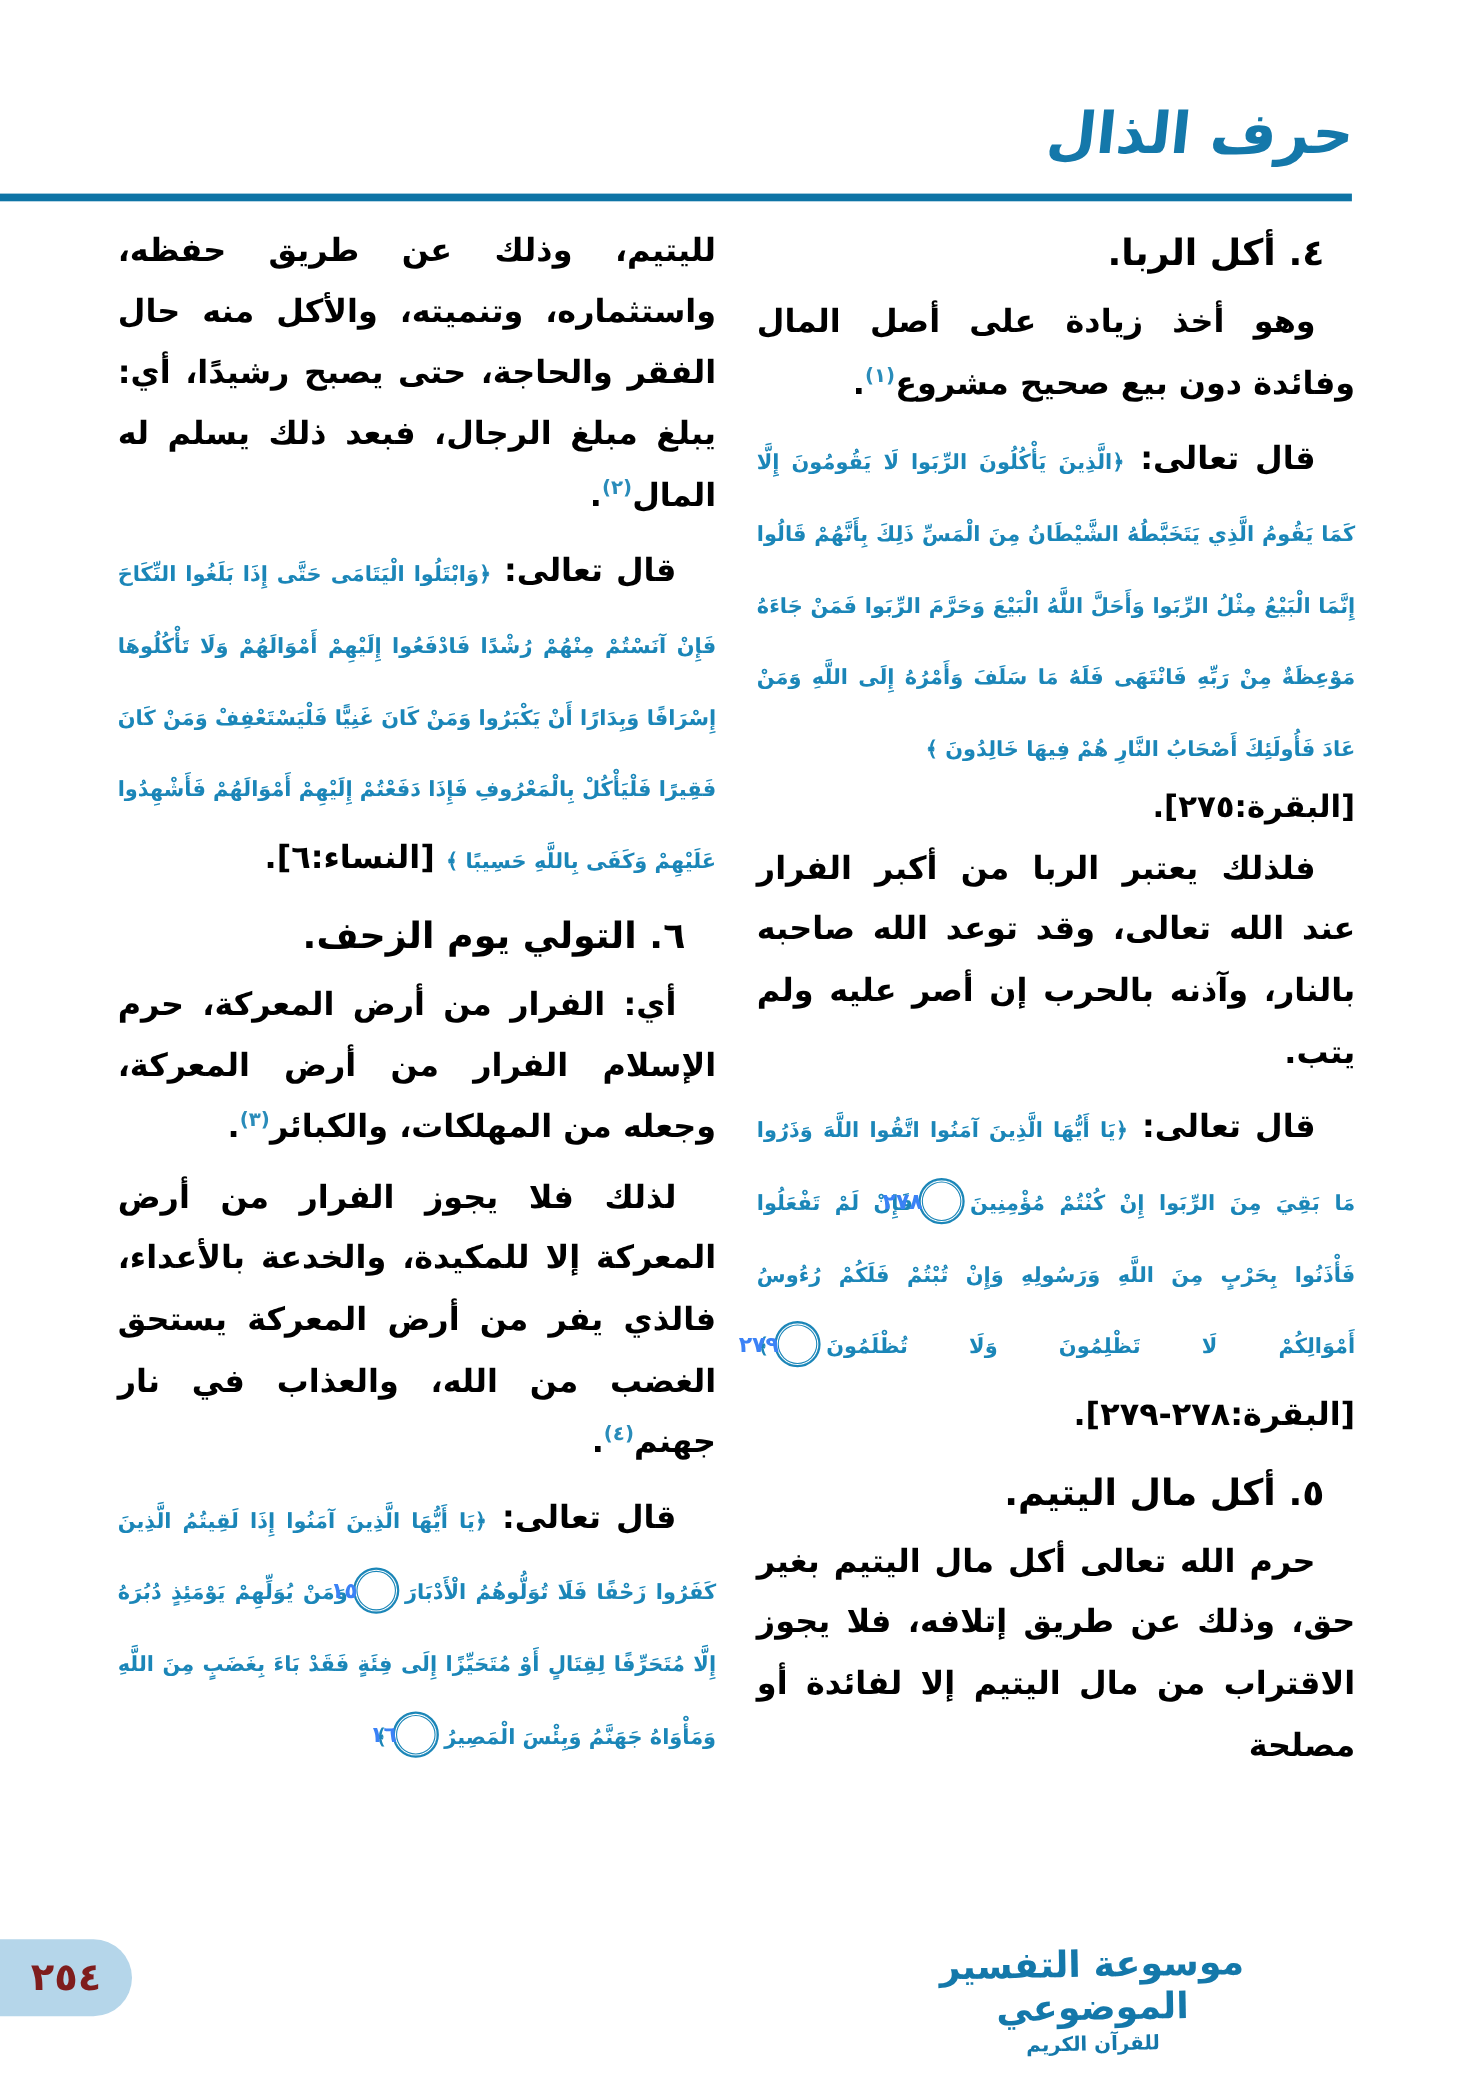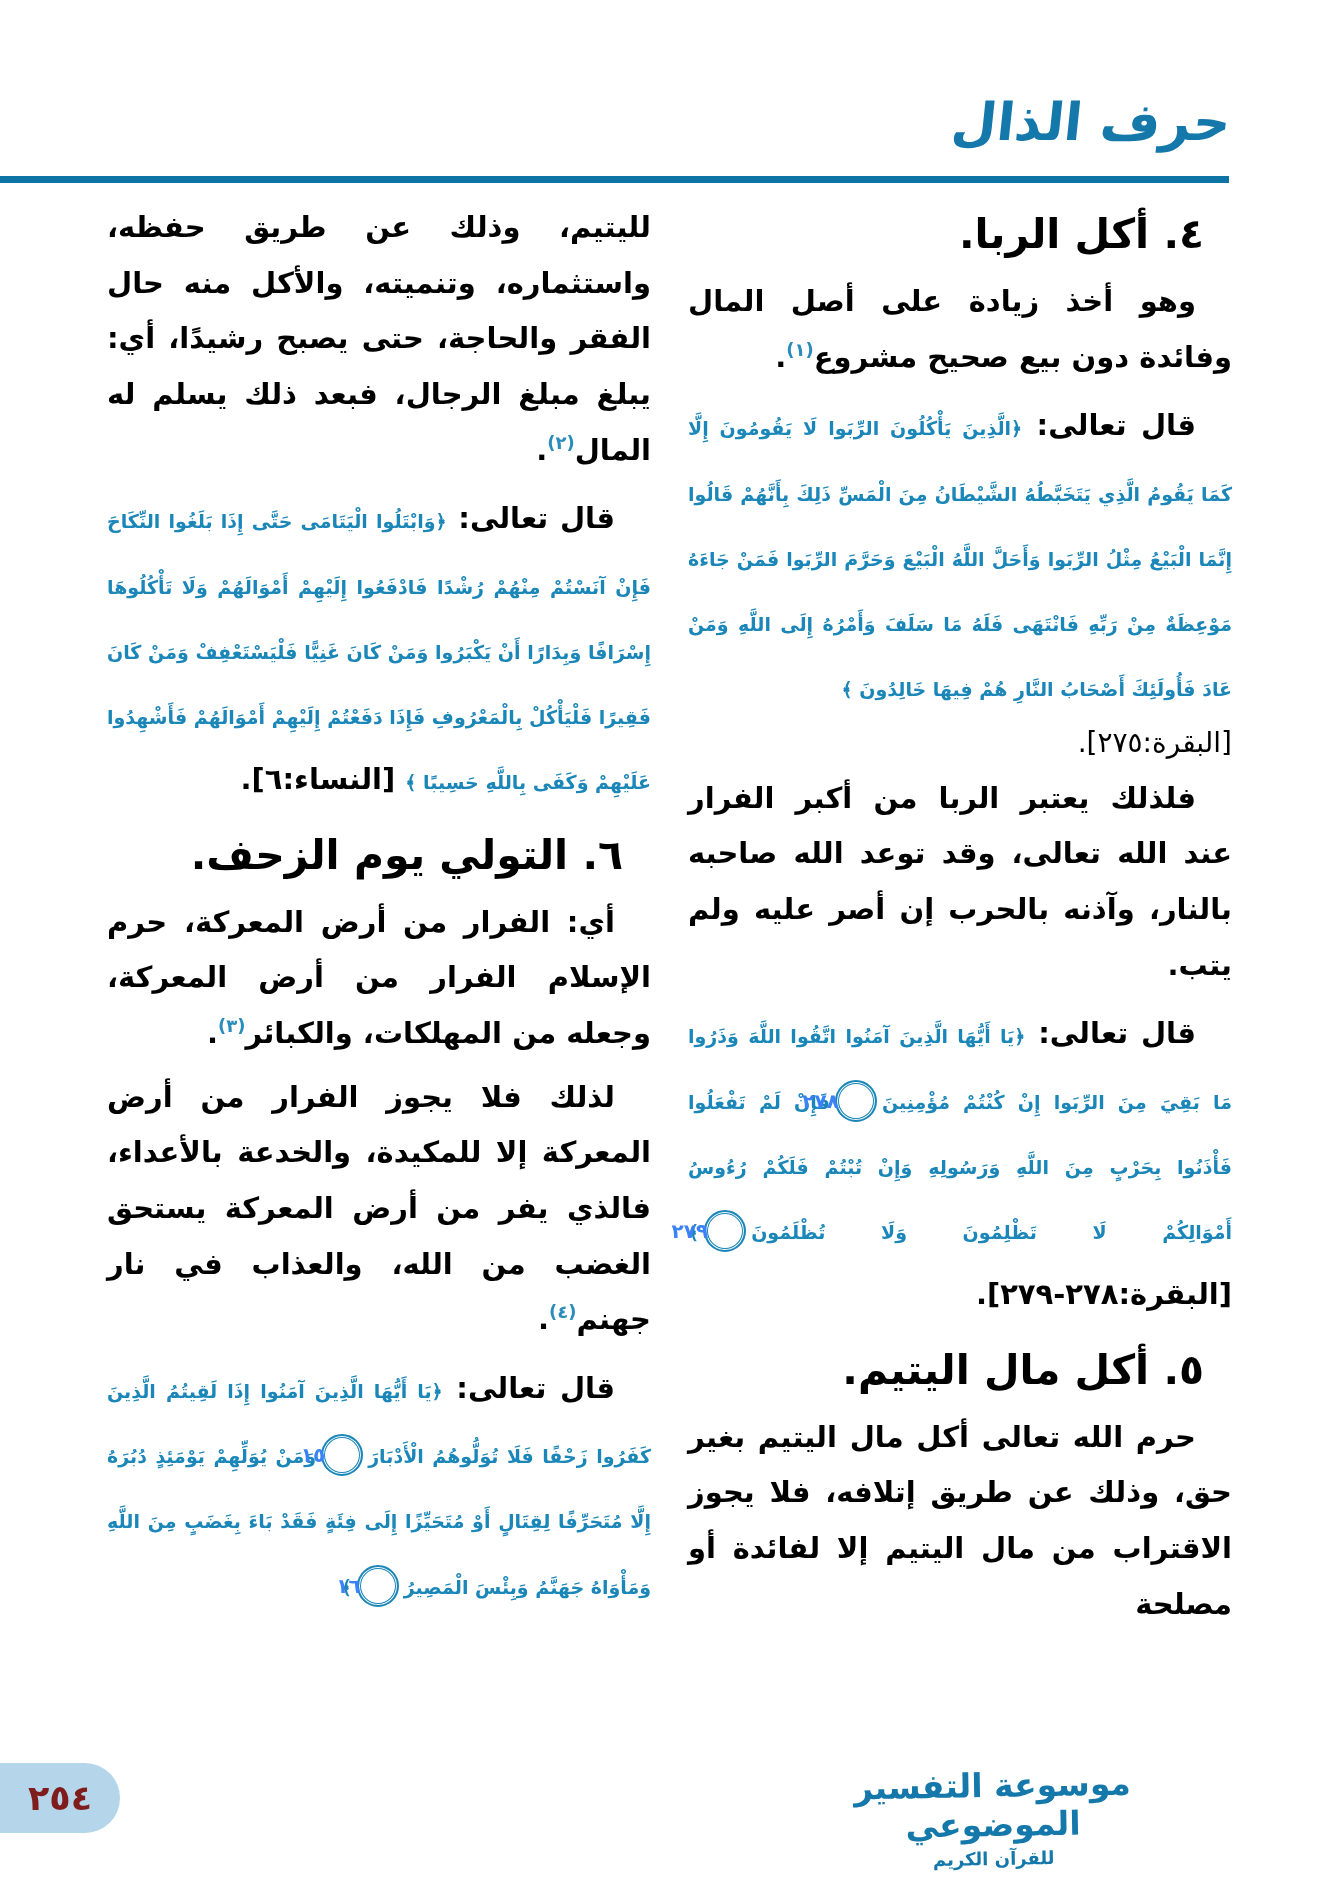--- a/index.html
+++ b/index.html
@@ -19,35 +19,35 @@
     position:absolute; top:176px; left:0; width:1229px; height:7px;
     background:#0e74a6;
   }
   
   .columns {
     position:absolute; top:196px; right:107px; left:107px; height:1612px;
     display:flex; gap:37px;
   }
   .col { flex:1 1 0; display:flex; flex-direction:column; }
   .heading {
-    font-size:41px; font-weight:bold; color:#000;
+    font-size:33px; font-weight:bold; color:#000;
     margin:14px 28px 12px 0;
   }
   .para {
     font-size:29px; font-weight:bold; color:#000;
     line-height:1.92; text-align:justify; text-align-last:right;
     margin:4px 0;
   }
   .indent { text-indent:36px; }
   .verse {
     color:#1b86b8; font-size:19px; font-weight:bold; line-height:2.25;
   }
   .verse-para { line-height:2.25; }
   .ref { color:#000; }
-  .ref-line { font-size:28px; font-weight:normal; color:#000; margin:2px 0 8px; }
+  .ref-line { font-size:28px; font-weight:bold; color:#000; margin:2px 0 8px; }
   .fn-mark {
     color:#2a8cba; font-size:18px; font-weight:bold;
     vertical-align:super; line-height:0;
   }
   .ayah-num {
     display:inline-block; width:42px; height:42px; line-height:38px;
     border:2px solid #1b86b8; border-radius:50%;
     color:#3b82f6; font-size:20px; font-weight:bold; text-align:center;
     vertical-align:middle; margin:0 5px;
     box-shadow:0 0 0 1px #ffffff inset, 0 0 0 2px #1b86b8 inset;

